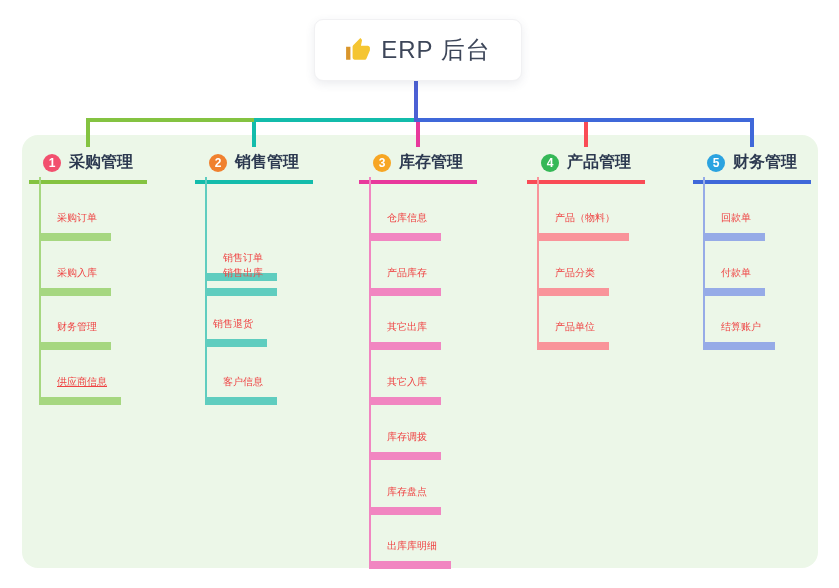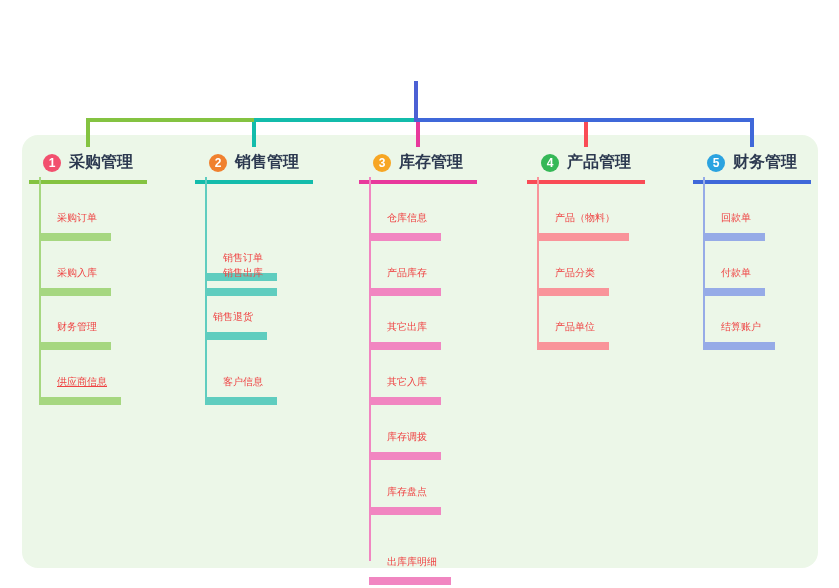--- a/index.html
+++ b/index.html
@@ -42,20 +42,30 @@
     padding:0 14px 0 18px;border-bottom:8px solid #0ea5e9;
     display:flex;align-items:flex-end;white-space:nowrap;
     font-size:10px;color:#ef4444;padding-bottom:8px;height:26px;
   }
 </style>
 </head>
 <body>
 
 <div class="stage">
 
+  <div class="root-node">
+    <span class="thumb">
+      <svg width="26" height="26" viewBox="0 0 24 24" aria-hidden="true">
+        <path fill="#d9952b" d="M1 21h4V9H1v12z"></path>
+        <path fill="#f5c columns531" d=""></path>
+        <path fill="#f5c531" d="M23 10c0-1.1-.9-2-2-2h-6.31l.95-4.57.03-.32c0-.41-.17-.79-.44-1.06L14.17 1 7.59 7.59C7.22 7.95 7 8.45 7 9v10c0 1.1.9 2 2 2h9c.83 0 1.54-.5 1.84-1.22l3.02-7.05c.09-.23.14-.47.14-.73v-2z"></path>
+      </svg>
+    </span>
+    <span class="root-label">ERP 后台</span>
+  </div>
 
   <div class="panel"></div>
 
   <div id="connectors">
       <div class="drop" style="left: 86px; top: 118px; width: 4px; height: 29px; background: rgb(132, 195, 65);"></div>
       <div class="drop" style="left: 252px; top: 118px; width: 4px; height: 29px; background: rgb(19, 188, 171);"></div>
       <div class="drop" style="left: 416px; top: 118px; width: 4px; height: 29px; background: rgb(232, 57, 156);"></div>
       <div class="drop" style="left: 584px; top: 118px; width: 4px; height: 29px; background: rgb(249, 75, 85);"></div>
       <div class="drop" style="left: 750px; top: 118px; width: 4px; height: 29px; background: rgb(63, 104, 217);"></div>
       <div class="line" style="left: 88px; top: 118px; width: 166px; height: 4px; background: rgb(132, 195, 65);"></div>
@@ -77,36 +87,36 @@
         <div class="child" style="top: 214px; border-bottom-color: rgb(166, 215, 128); text-decoration: underline;">供应商信息</div>
       </div>
       <div class="branch" style="left: 195px;">
     <div class="branch-title" style="border-bottom-color: rgb(19, 188, 171);">
       <span class="badge" style="background: rgb(240, 129, 47);">2</span>
       <span class="branch-title-label">销售管理</span>
     </div>
     <div class="vline" style="top: 28px; height: 220.1px; background: rgb(95, 205, 191);"></div>
   <div class="child" style="top: 50px; border-bottom-color: rgb(95, 205, 191); margin-top: 40px;">销售订单</div>
         <div class="child" style="top: 105px; border-bottom-color: rgb(95, 205, 191);">销售出库</div>
-        <div class="child" style="top: 149px; border-bottom-color: rgb(95, 205, 191); padding-left: 8px;">销售退货</div>
+        <div class="child" style="top: 156px; border-bottom-color: rgb(95, 205, 191); padding-left: 8px;">销售退货</div>
         <div class="child" style="top: 214px; border-bottom-color: rgb(95, 205, 191);">客户信息</div>
       </div>
       <div class="branch" style="left: 359px;">
     <div class="branch-title" style="border-bottom-color: rgb(232, 57, 156);">
       <span class="badge" style="background: rgb(247, 166, 35);">3</span>
       <span class="branch-title-label">库存管理</span>
     </div>
     <div class="vline" style="top: 28px; height: 384.2px; background: rgb(241, 134, 193);"></div>
   <div class="child" style="top: 50px; border-bottom-color: rgb(241, 134, 193);">仓库信息</div>
         <div class="child" style="top: 105px; border-bottom-color: rgb(241, 134, 193);">产品库存</div>
         <div class="child" style="top: 159px; border-bottom-color: rgb(241, 134, 193);">其它出库</div>
         <div class="child" style="top: 214px; border-bottom-color: rgb(241, 134, 193); text-align: center;">其它入库</div>
         <div class="child" style="top: 269px; border-bottom-color: rgb(241, 134, 193);">库存调拨</div>
         <div class="child" style="top: 324px; border-bottom-color: rgb(241, 134, 193);">库存盘点</div>
-        <div class="child" style="top: 378px; border-bottom-color: rgb(241, 134, 193); margin-top: 16px;">出库库明细</div>
+        <div class="child" style="top: 378px; border-bottom-color: rgb(241, 134, 193);">出库库明细</div>
       </div>
       <div class="branch" style="left: 527px;">
     <div class="branch-title" style="border-bottom-color: rgb(249, 75, 85);">
       <span class="badge" style="background: rgb(53, 184, 87);">4</span>
       <span class="branch-title-label">产品管理</span>
     </div>
     <div class="vline" style="top: 28px; height: 165.4px; background: rgb(249, 148, 154);"></div>
   <div class="child" style="top: 50px; border-bottom-color: rgb(249, 148, 154);">产品（物料）</div>
         <div class="child" style="top: 105px; border-bottom-color: rgb(249, 148, 154);">产品分类</div>
         <div class="child" style="top: 159px; border-bottom-color: rgb(249, 148, 154);">产品单位</div>

